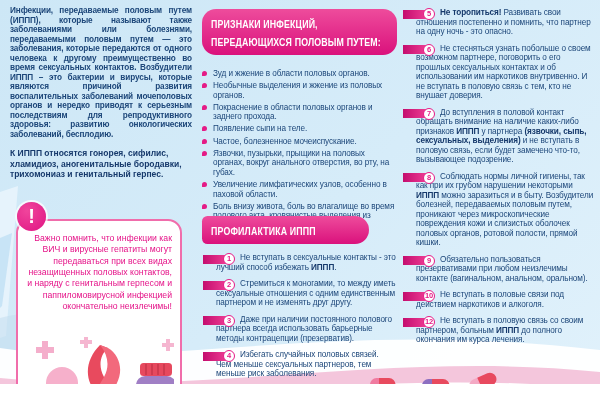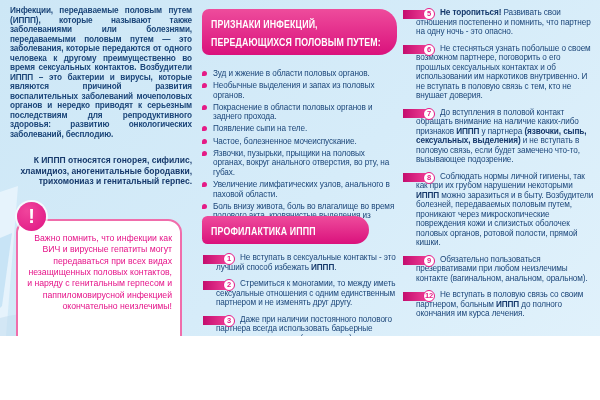--- a/index.html
+++ b/index.html
@@ -1,26 +1,26 @@
 <!DOCTYPE html>
 <html><head>
 <meta charset="utf-8">
 <style>
   html,body{margin:0;padding:0;}
   .poster{
-    position:relative; width:600px; height:336px; overflow:hidden;
+    position:relative; width:600px; height:384px; overflow:hidden;
     background:linear-gradient(135deg,#cde7f6 0%,#d6ecf9 55%,#e0f1fb 100%);
     font-family:"Liberation Sans","DejaVu Sans",sans-serif;
     color:#1c4679;
   }
   .waves{position:absolute;left:0;top:0;width:600px;height:400px;pointer-events:none;}
   
   .col-left{position:absolute;left:10px;top:6px;width:182px;}
   .intro{font-size:8.2px;line-height:1.16;font-weight:bold;text-align:justify;color:#1c4679;letter-spacing:-.1px;}
-  .includes{margin-top:16px;font-size:8.5px;line-height:1.22;font-weight:bold;text-align:right;color:#16396b;}
+  .includes{margin-top:9px;font-size:8.5px;line-height:1.22;font-weight:bold;text-align:left;color:#16396b;}
   .warn-box{
     position:absolute;left:16px;top:219px;width:166px;height:200px;
     background:#ffffff;border:2px solid #f06dab;border-radius:14px;
     box-sizing:border-box;padding:12px 8px 0 8px;
   }
   .warn-icon{
     position:absolute;left:17px;top:202px;width:29px;height:29px;border-radius:50%;
     background:radial-gradient(circle at 35% 30%,#f0459c,#e01583);
     color:#fff;font-weight:bold;font-size:20px;line-height:29px;text-align:center;
     box-shadow:0 0 0 2px rgba(255,255,255,.75);
@@ -32,21 +32,21 @@
   .banner{
     background:linear-gradient(180deg,#ee4c9c,#dc147c);
     background:linear-gradient(180deg,#ee4c9c,#da117c);
     color:#fff;border-radius:7px 18px 18px 7px;
     padding:5px 10px 5px 9px;
   }
   .banner .cond{display:inline-block;transform:scaleX(.8);transform-origin:0 50%;white-space:nowrap;
     font-weight:bold;font-size:11px;line-height:1.25;letter-spacing:.2px;}
   
   .col-mid{position:absolute;left:202px;top:9px;width:194px;}
-  .signs-banner{width:176px;}
+  .signs-banner{width:176px;border-radius:14px;}
   .signs-list{margin-top:14px;}
   .sign-item{display:flex;gap:6px;margin-bottom:2.5px;font-size:8.2px;line-height:1.17;letter-spacing:-.1px;}
   .dot{flex:0 0 auto;width:5px;height:5px;border-radius:50% 50% 50% 10%;background:#e51b86;margin-top:2px;}
   .prev-banner{position:absolute;left:0px;top:207px;width:148px;}
   .plist-mid{position:absolute;left:14px;top:244px;width:180px;}
   .col-right{position:absolute;left:416px;top:8px;width:178px;}
   .pitem{position:relative;margin-bottom:7px;font-size:8.2px;line-height:1.16;letter-spacing:-.1px;text-indent:24px;}
   .pitem b{color:#16396b;}
   .badge{position:absolute;left:-13px;top:0;width:34px;height:12px;text-indent:0;}
   .badge .bar{position:absolute;left:0;top:1.5px;width:24px;height:9px;background:linear-gradient(90deg,#c40d6e,#ee3d94);}
@@ -119,41 +119,41 @@
       <span class="cond">ПРИЗНАКИ ИНФЕКЦИЙ,</span><br>
       <span class="cond">ПЕРЕДАЮЩИХСЯ ПОЛОВЫМ ПУТЕМ:</span>
     </div>
     <div class="signs-list" id="signs-list">
         <div class="sign-item">
           <span class="dot"></span>
           <span>Зуд и жжение в области половых органов.</span>
         </div>
         <div class="sign-item">
           <span class="dot"></span>
-          <span>Необычные выделения и запах из половых органов.</span>
+          <span>Необычные выделения и жжение из половых органов.</span>
         </div>
         <div class="sign-item">
           <span class="dot"></span>
           <span>Покраснение в области половых органов и заднего прохода.</span>
         </div>
         <div class="sign-item">
           <span class="dot"></span>
           <span>Появление сыпи на теле.</span>
         </div>
         <div class="sign-item">
           <span class="dot"></span>
           <span>Частое, болезненное мочеиспускание.</span>
         </div>
         <div class="sign-item">
           <span class="dot"></span>
           <span>Язвочки, пузырьки, прыщики на половых органах, вокруг анального отверстия, во рту, на губах.</span>
         </div>
         <div class="sign-item">
           <span class="dot"></span>
-          <span>Увеличение лимфатических узлов, анального в паховой области.</span>
+          <span>Увеличение лимфатических узлов, особенно в паховой области.</span>
         </div>
         <div class="sign-item">
           <span class="dot"></span>
           <span>Боль внизу живота, боль во влагалище во время полового акта, кровянистые выделения из влагалища между менструациями.</span>
         </div>
       </div>
     <div class="banner prev-banner">
       <span class="cond">ПРОФИЛАКТИКА ИППП</span>
     </div>
     <div class="plist-mid" id="prevention-list-left">
@@ -190,20 +190,24 @@
           <span class="circ">7</span>
         </span><span>До вступления в половой контакт обращать внимание на наличие каких-либо признаков <b>ИППП</b> у партнера <b>(язвочки, сыпь, сексуальных, выделения)</b> и не вступать в половую связь, если будет замечено что-то, вызывающее подозрение.</span></div>
       <div class="pitem"><span class="badge">
           <span class="bar"></span>
           <span class="circ">8</span>
         </span><span>Соблюдать нормы личной гигиены, так как при их грубом нарушении некоторыми <b>ИППП</b> можно заразиться и в быту. Возбудители болезней, передаваемых половым путем, проникают через микроскопические повреждения кожи и слизистых оболочек половых органов, ротовой полости, прямой кишки.</span></div>
       <div class="pitem"><span class="badge">
           <span class="bar"></span>
           <span class="circ">9</span>
         </span><span>Обязательно пользоваться презервативами при любом неизлечимы контакте (вагинальном, анальном, оральном).</span></div>
+      <div class="pitem"><span class="badge">
+          <span class="bar"></span>
+          <span class="circ">10</span>
+        </span><span>Не вступать в половые связи под действием наркотиков и алкоголя.</span></div>
       <div class="pitem"><span class="badge">
           <span class="bar"></span>
           <span class="circ">12</span>
         </span><span>Не вступать в половую связь со своим партнером, больным <b>ИППП</b> до полного окончания им курса лечения.</span></div>
     </div>
 
   <svg class="pills" viewBox="0 0 200 32" aria-hidden="true">
     <g>
       <rect x="18" y="12" width="19" height="13" rx="6.5" fill="#f07ba0"></rect>
       <path d="M27,12 h10 a6.5,6.5 0 0 1 0,13 h-10 Z" fill="#e84a5e"></path>

